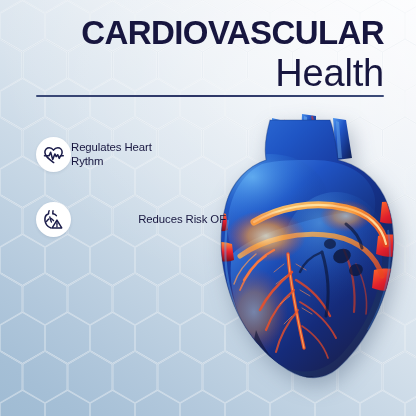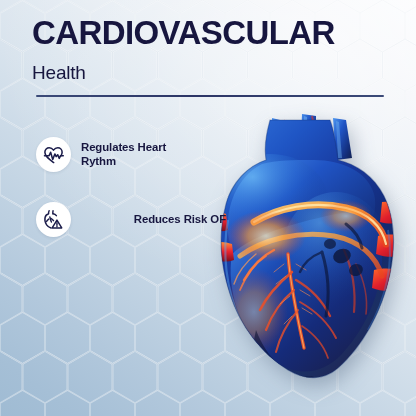--- a/index.html
+++ b/index.html
@@ -30,34 +30,35 @@
   .hexlayer svg{display:block;width:100%;height:100%;}
   .vignette{
     position:absolute;inset:0;pointer-events:none;
     background:radial-gradient(120% 95% at 78% 10%, rgba(255,255,255,.55) 0%, rgba(255,255,255,.18) 38%, rgba(255,255,255,0) 66%);
   }
 
   
   .header{
     position:absolute;left:0;top:0;width:416px;
     padding:0 32px;box-sizing:border-box;
+    text-align:right;
   }
   .title{
     margin:0;
     font-size:33px;
     line-height:40px;
     letter-spacing:-0.6px;
     font-weight:800;
     color:#17163f;
     padding-top:13px;
     white-space:nowrap;
   }
   .subtitle{
     margin:0;
-    font-size:19px;
+    font-size:38px;
     line-height:36px;
     letter-spacing:-0.2px;
     font-weight:400;
     color:#17163f;
     padding-top:2px;
   }
   .divider{
     position:absolute;
     left:36px;top:95px;width:348px;height:2px;
     background:linear-gradient(90deg,#3b4a78 0%, #2c3566 45%, #3b4a78 100%);
@@ -75,24 +76,23 @@
   .benefit:last-child{margin-bottom:0;justify-content:space-between;}
   .badge{
     flex:0 0 auto;
     width:35px;height:35px;border-radius:50%;
     background:#ffffff;
     display:flex;align-items:center;justify-content:center;
     box-shadow:0 1px 3px rgba(40,60,90,.12);
   }
   .badge svg{display:block;}
   .benefit-text{
-    margin-left:10px;
     font-size:11.4px;
     line-height:13.6px;
-    font-weight:700;
+    font-weight:400;
     color:#17163f;
     letter-spacing:-0.1px;
   }
 
   
   .heart-wrap{
     position:absolute;
     left:196px;top:104px;
     width:222px;height:282px;
   }

